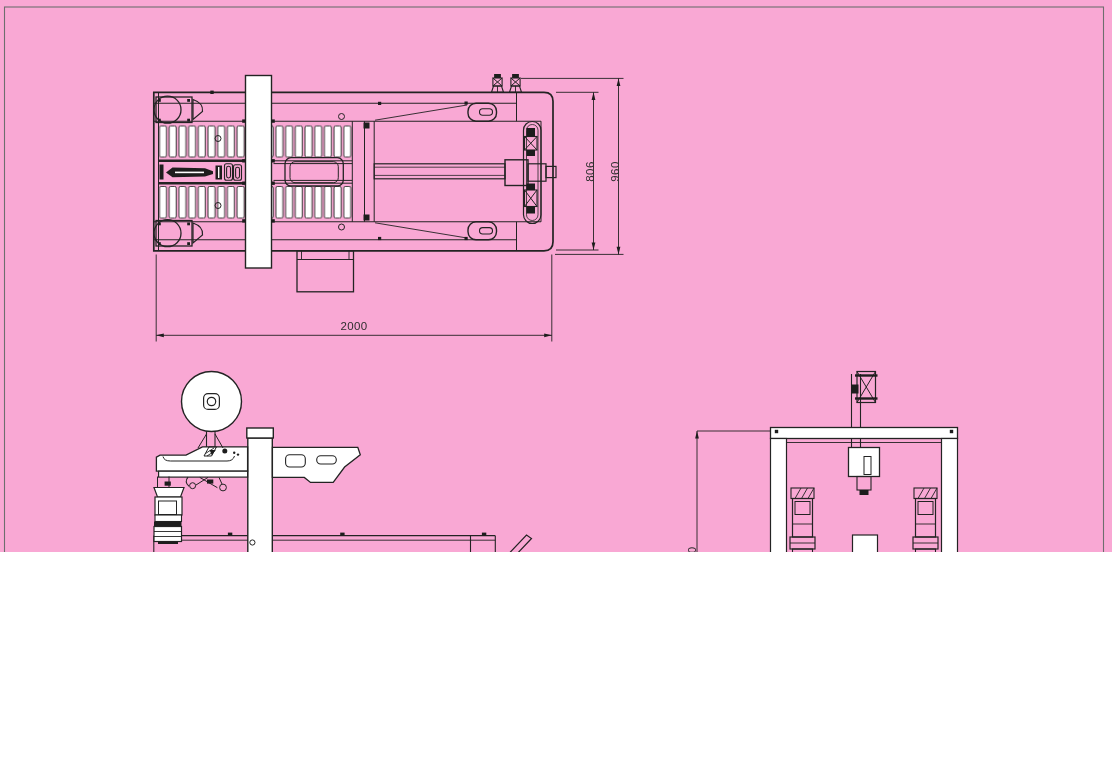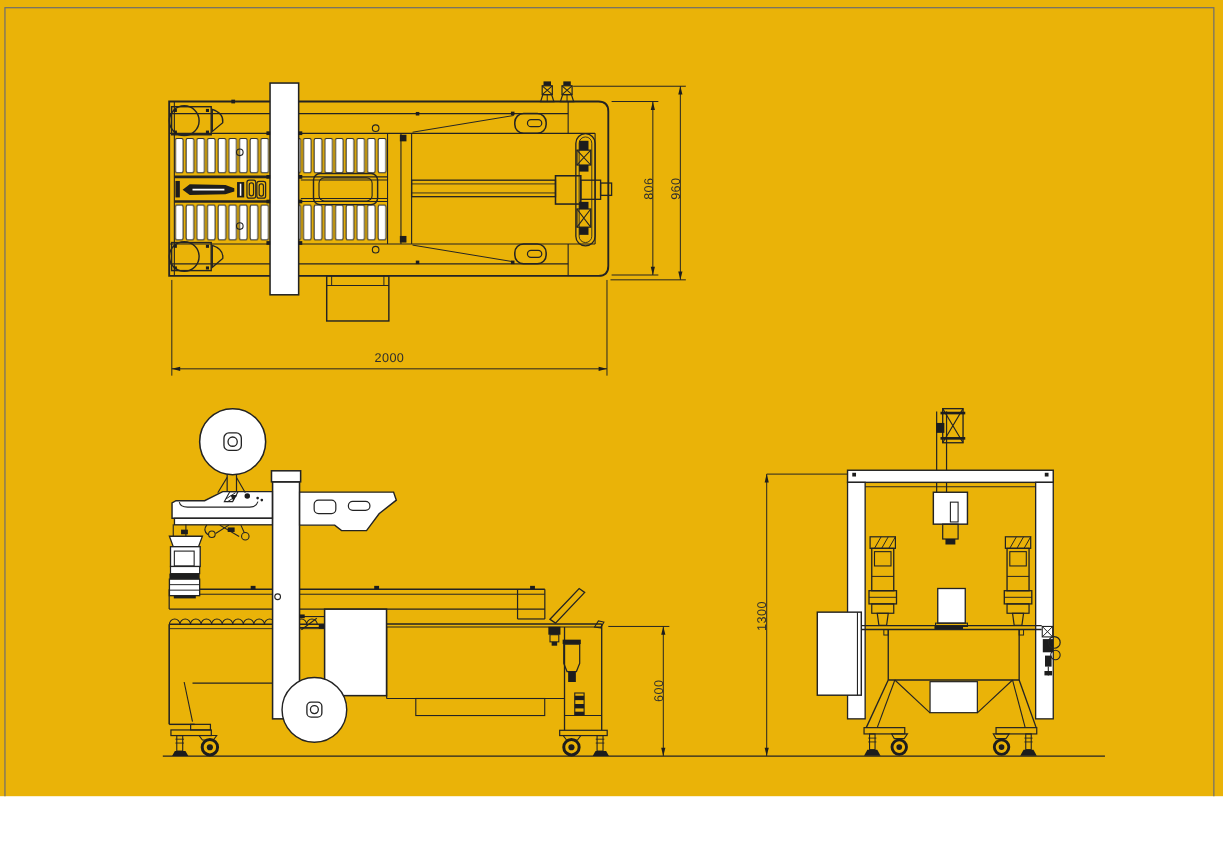--- a/index.html
+++ b/index.html
@@ -1,16 +1,16 @@
 <!DOCTYPE html>
 <html><head>
 <meta charset="utf-8">
 <style>
   html,body{margin:0;padding:0;background:#ffffff;}
-  .page{position:relative;width:1112px;height:724px;background:#eab308;overflow:hidden;
+  .page{position:relative;width:1112px;height:552px;background:#f9a8d4;overflow:hidden;
         font-family:"Liberation Sans", sans-serif;}
   svg{display:block;}
   text.dim{font-family:"Liberation Sans", sans-serif;font-size:11.5px;fill:#2e2e2e;letter-spacing:0.4px;}
   .ln{stroke:#232323;fill:none;}
   .fil{fill:#1d1d1d;stroke:none;}
 </style>
 </head>
 <body>
 
 <div class="page">

